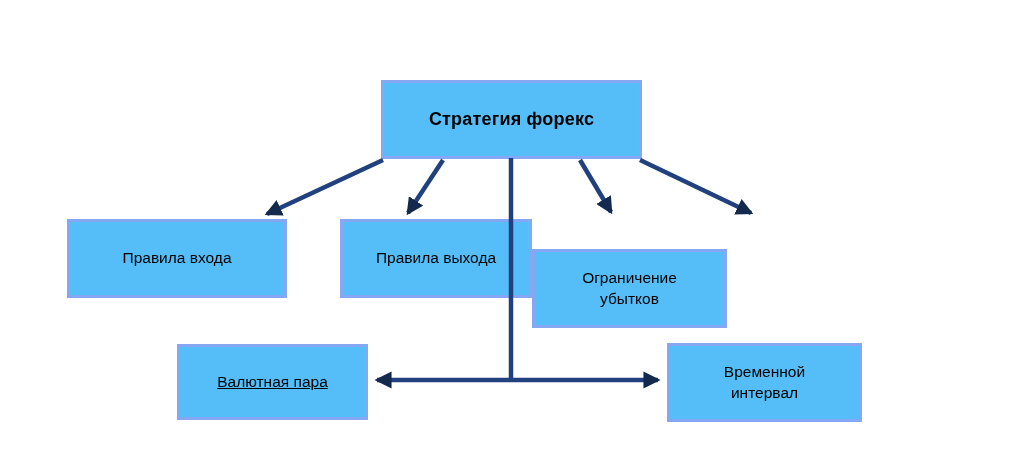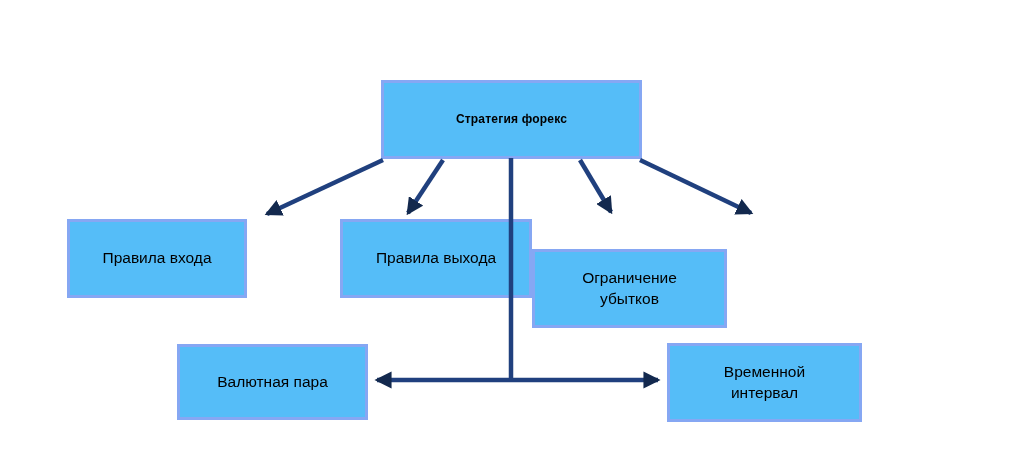--- a/index.html
+++ b/index.html
@@ -38,21 +38,21 @@
     display: flex;
     align-items: center;
     justify-content: center;
     text-align: center;
     color: var(--text, #000000);
     font-size: 15.5px;
     z-index: 1;
   }
   .node.root {
     font-weight: bold;
-    font-size: 12px;
+    font-size: 18px;
     letter-spacing: 0.2px;
   }
   .node span {
     display: inline-block;
     line-height: 1.3;
   }
   .node.wrap2 span {
     max-width: 120px;
   }
 </style>
@@ -76,34 +76,34 @@
     <line class="conn" x1="511" y1="158" x2="511" y2="382"></line>
 
     <line class="conn" x1="511" y1="380" x2="377" y2="380" marker-end="url(#arrowhead)"></line>
     <line class="conn" x1="511" y1="380" x2="658" y2="380" marker-end="url(#arrowhead)"></line>
   </svg>
 
   <div class="node root" style="left:381px; top:80px; width:261px; height:79px;">
     <span>Стратегия форекс</span>
   </div>
 
-  <div class="node" style="left:67px; top:219px; width:180px; height:79px;">
+  <div class="node" style="left:67px; top:219px; width:220px; height:79px;">
     <span>Правила входа</span>
   </div>
 
   <div class="node" style="left:298px; top:219px; width:192px; height:79px;margin-left:42px;">
     <span>Правила выхода</span>
   </div>
 
   <div class="node wrap2" style="left:532px; top:218px; width:195px; height:79px;margin-top:31px;">
     <span>Ограничение убытков</span>
   </div>
 
 
-  <div class="node" style="left:177px; top:344px; width:191px; height:76px;">
+  <div class="node" style="left:177px; top:344px; width:191px; height:76px;text-decoration:underline;">
     <span>Валютная пара</span>
   </div>
 
   <div class="node wrap2" style="left:667px; top:343px; width:195px; height:79px;">
     <span>Временной интервал</span>
   </div>
 
 </div>
 
 </body></html>

